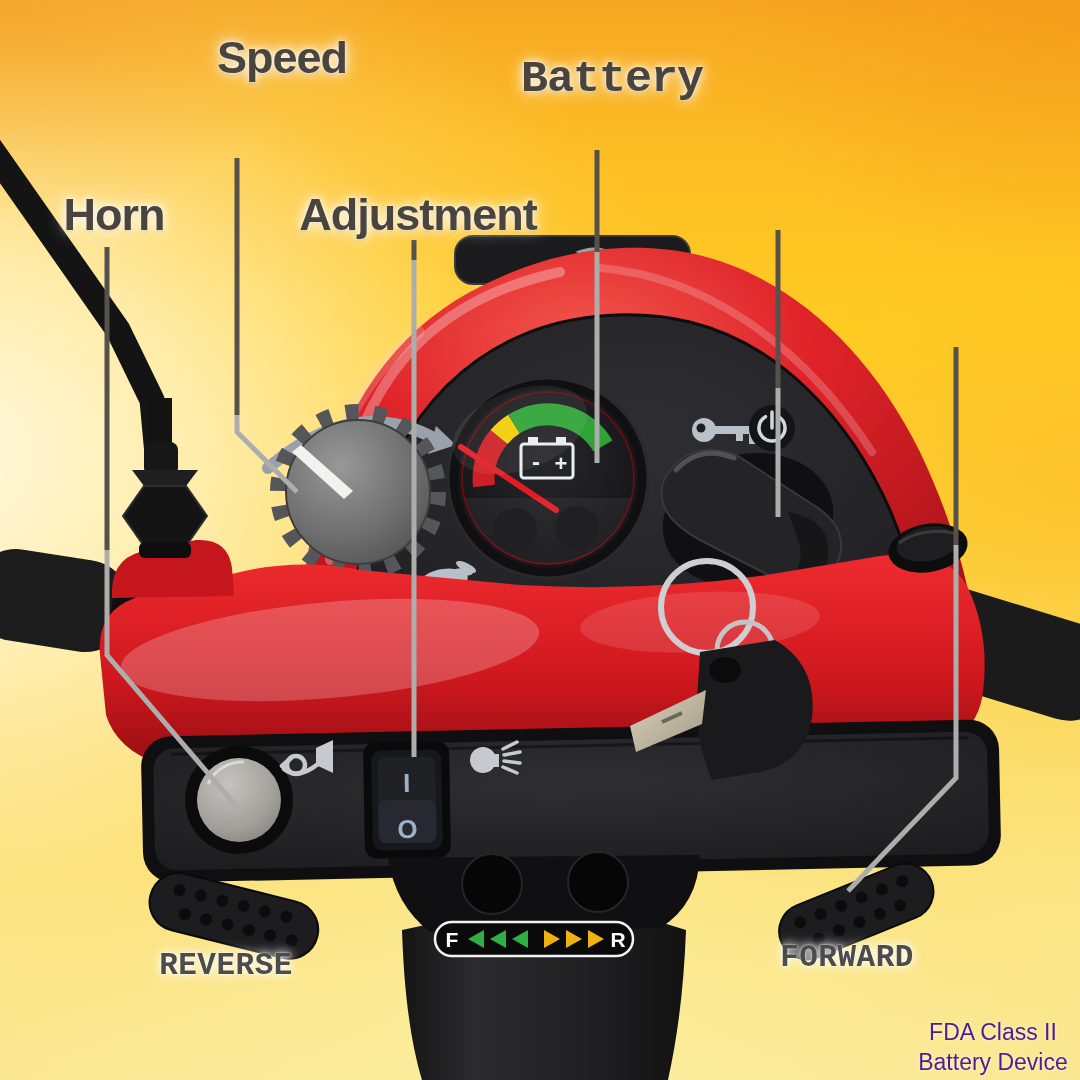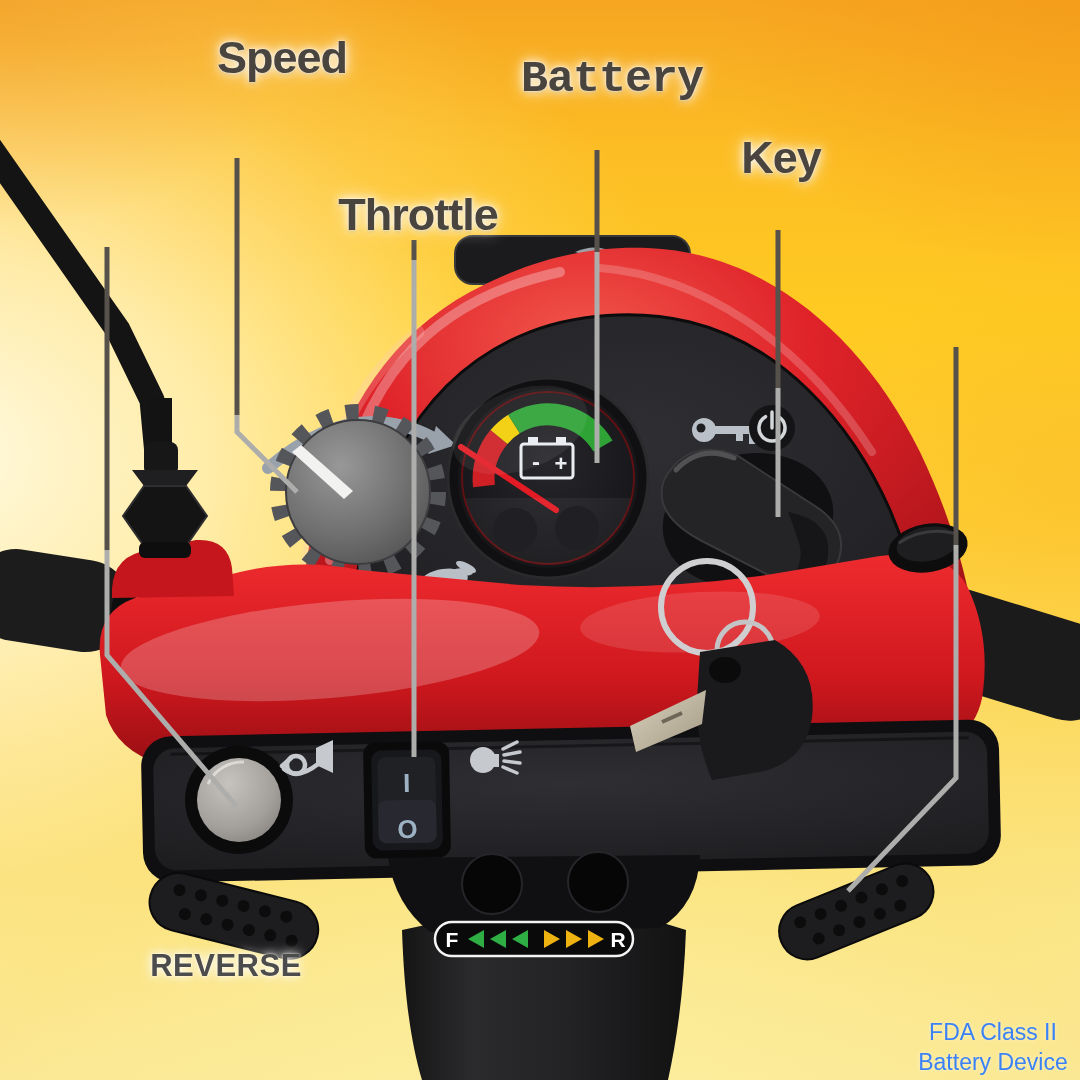--- a/index.html
+++ b/index.html
@@ -14,23 +14,23 @@
       linear-gradient(180deg,#f6a621 0%,#fcbd24 14%,#ffcb22 30%,#ffd232 48%,#fcd95e 66%,#f9e68e 84%,#f9ecae 100%);
   }
   .scene{position:absolute;inset:0;}
   svg{position:absolute;left:0;top:0;}
   svg text{font-family:"Liberation Sans",sans-serif;}
   .label{position:absolute;transform:translateX(-50%);text-align:center;white-space:nowrap;
     font-weight:700;font-size:45px;line-height:1.06;color:#49443e;letter-spacing:-1px;
     text-shadow:0 0 2px #fff,0 0 9px rgba(255,255,255,.95),0 0 18px rgba(255,255,255,.85),0 2px 3px rgba(95,70,15,.22);}
   .sub-label{position:absolute;transform:translateX(-50%);white-space:nowrap;
     font-weight:700;font-size:31px;color:#4c4c4c;letter-spacing:.5px;
-    text-shadow:0 0 2px #fff,0 0 8px rgba(255,255,255,.9),0 0 14px rgba(255,255,255,.7);}
+    text-shadow:0 0 2px #fff,0 0 8px rgba(255,255,255,.9),0 0 14px rgba(255,255,255,.7);font-family:Liberation Mono, monospace;}
   .fda{position:absolute;transform:translateX(-50%);text-align:center;white-space:nowrap;
-    font-weight:400;font-size:23px;line-height:1.3;color:#3b82f6;
+    font-weight:400;font-size:23px;line-height:1.3;color:#4c1d95;
     text-shadow:0 0 4px rgba(255,255,255,.6);}
 </style>
 </head>
 <body>
 
 <div class="scene">
 
 <svg width="1080" height="1080" viewBox="0 0 1080 1080">
   <defs>
     <radialGradient id="gradDome" cx="0.42" cy="0.22" r="0.95">
@@ -298,28 +298,29 @@
 
   <div class="label" style="left:238px;top:34px;margin-left:44px;">
     <div>Speed</div>
   </div>
 
   <div class="label" style="left:612px;top:56px;font-family:Liberation Mono, monospace;">
     <div>Battery</div>
   </div>
 
   <div class="label" style="left:781px;top:134px;">
-    <div>Key</div>
   </div>
 
-
-  <div class="label" style="left:418px;top:191px;">Throttle</div>
+  <div class="label" style="left:114px;top:191px;">Horn</div>
+
+  <div class="label" style="left:418px;top:191px;">Adjustment</div>
 
 
   <div class="sub-label" style="left:226px;top:948px;">REVERSE</div>
 
+  <div class="sub-label" style="left:847px;top:940px;">FORWARD</div>
 
   <div class="fda" style="left:993px;top:1018px;">
     <div>FDA Class II</div>
     <div>Battery Device</div>
   </div>
 
 </div>
 
 </body></html>

